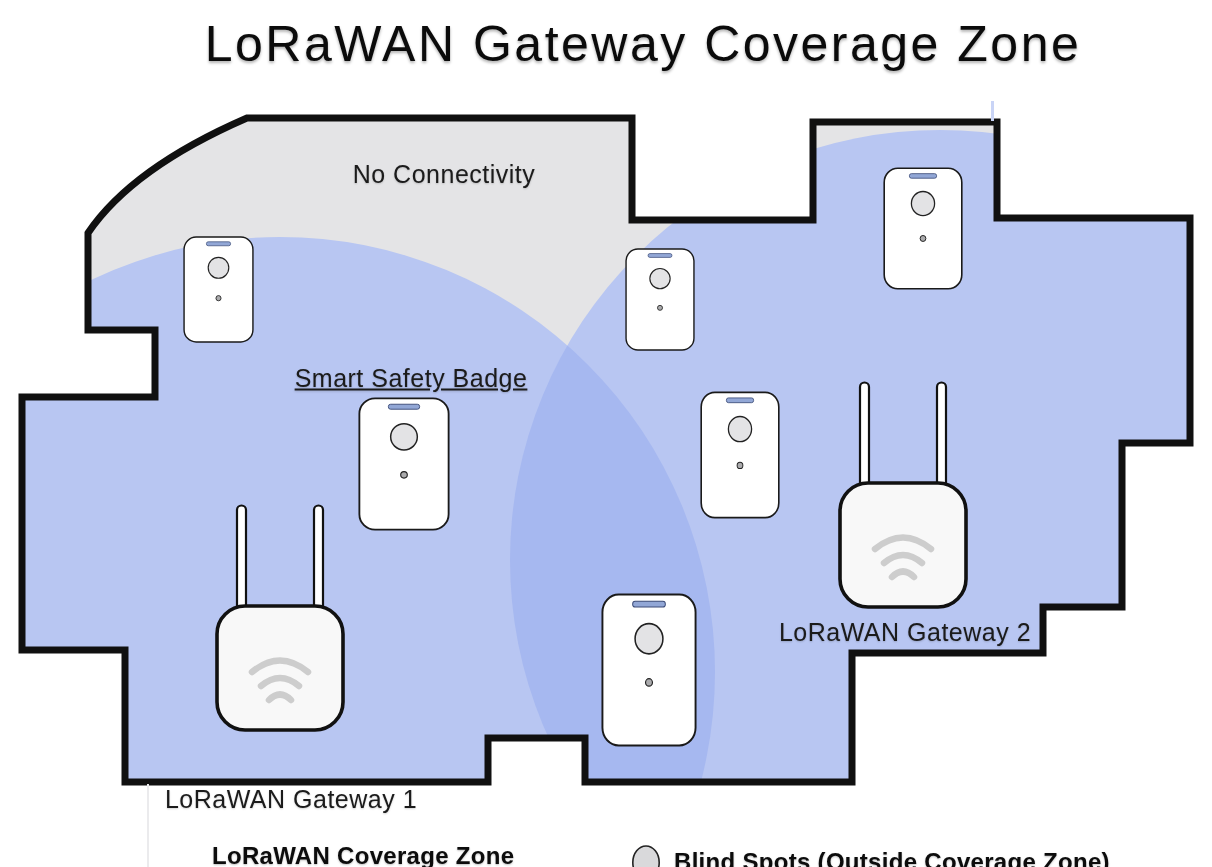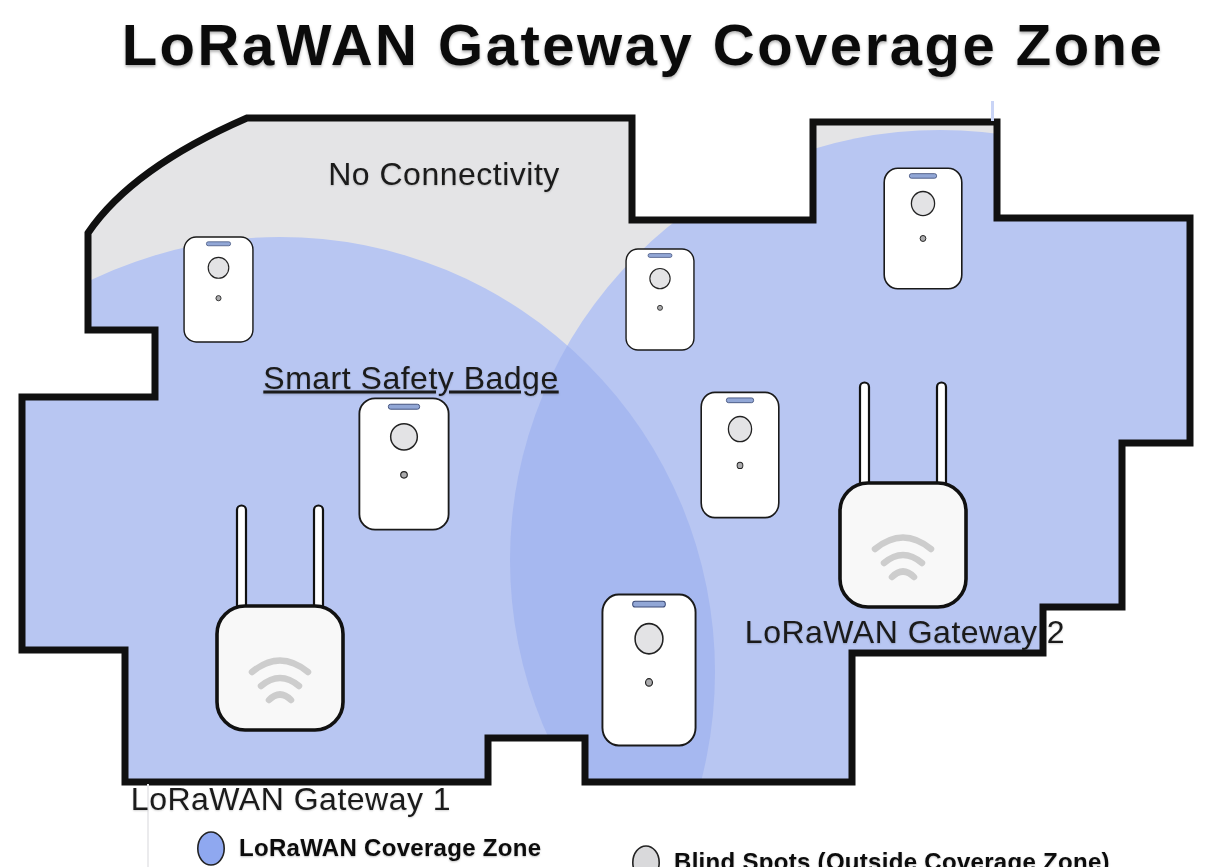--- a/index.html
+++ b/index.html
@@ -11,31 +11,31 @@
     font-family:"Liberation Sans", sans-serif;
   }
   .stage svg.diagram{position:absolute;left:0;top:0;}
   .floor{stroke:none;}
   .wall{fill:none;stroke:#101010;stroke-width:7;stroke-linejoin:miter;}
   .label{
     position:absolute;
     transform:translate(-50%,-50%);
     white-space:nowrap;
     color:#1b1b1b;
-    font-size:32px;
+    font-size:25px;
     letter-spacing:0.5px;
     text-shadow:0 1px 2px rgba(0,0,0,0.18);
   }
   .page-title{
     position:absolute;
     left:643px;top:44px;
     transform:translate(-50%,-50%);
     white-space:nowrap;
-    font-size:58px;
-    font-weight:700;
+    font-size:50px;
+    font-weight:400;
     letter-spacing:2.5px;
     color:#0b0b0b;
     text-shadow:0 2px 3px rgba(0,0,0,0.30);
   }
   .legend-item{
     position:absolute;
     display:flex;
     align-items:center;
     gap:13px;
     height:38px;
@@ -110,21 +110,21 @@
   <div class="artifact-v-line" style="left:147px;top:784px;width:2px;height:83px;background:#ebebed;"></div>
   <div class="artifact-v-line" style="left:991px;top:101px;width:3px;height:20px;background:#c9d4f6;"></div>
 
   <div class="page-title">LoRaWAN Gateway Coverage Zone</div>
 
   <div class="label" style="left:444px;top:174px;">No Connectivity</div>
   <div class="label" style="left:411px;top:378px;text-decoration:underline;">Smart Safety Badge</div>
   <div class="label" style="left:291px;top:799px;">LoRaWAN Gateway 1</div>
   <div class="label" style="left:905px;top:632px;">LoRaWAN Gateway 2</div>
 
-  <div class="legend-item" style="left:196px;">
+  <div class="legend-item" style="left:212px;flex-direction:column;">
     <svg width="30" height="37" viewBox="0 0 30 37">
       <ellipse cx="15" cy="18.5" rx="13.2" ry="16.5" stroke="#222222" stroke-width="1.6" fill="#8fa8f0"></ellipse>
     </svg>
     <span class="legend-label">LoRaWAN Coverage Zone</span>
   </div>
 
   <div class="legend-item" style="left:631px;margin-top:14px;">
     <svg width="30" height="37" viewBox="0 0 30 37">
       <ellipse cx="15" cy="18.5" rx="13.2" ry="16.5" stroke="#222222" stroke-width="1.6" fill="#d9d9db"></ellipse>
     </svg>

